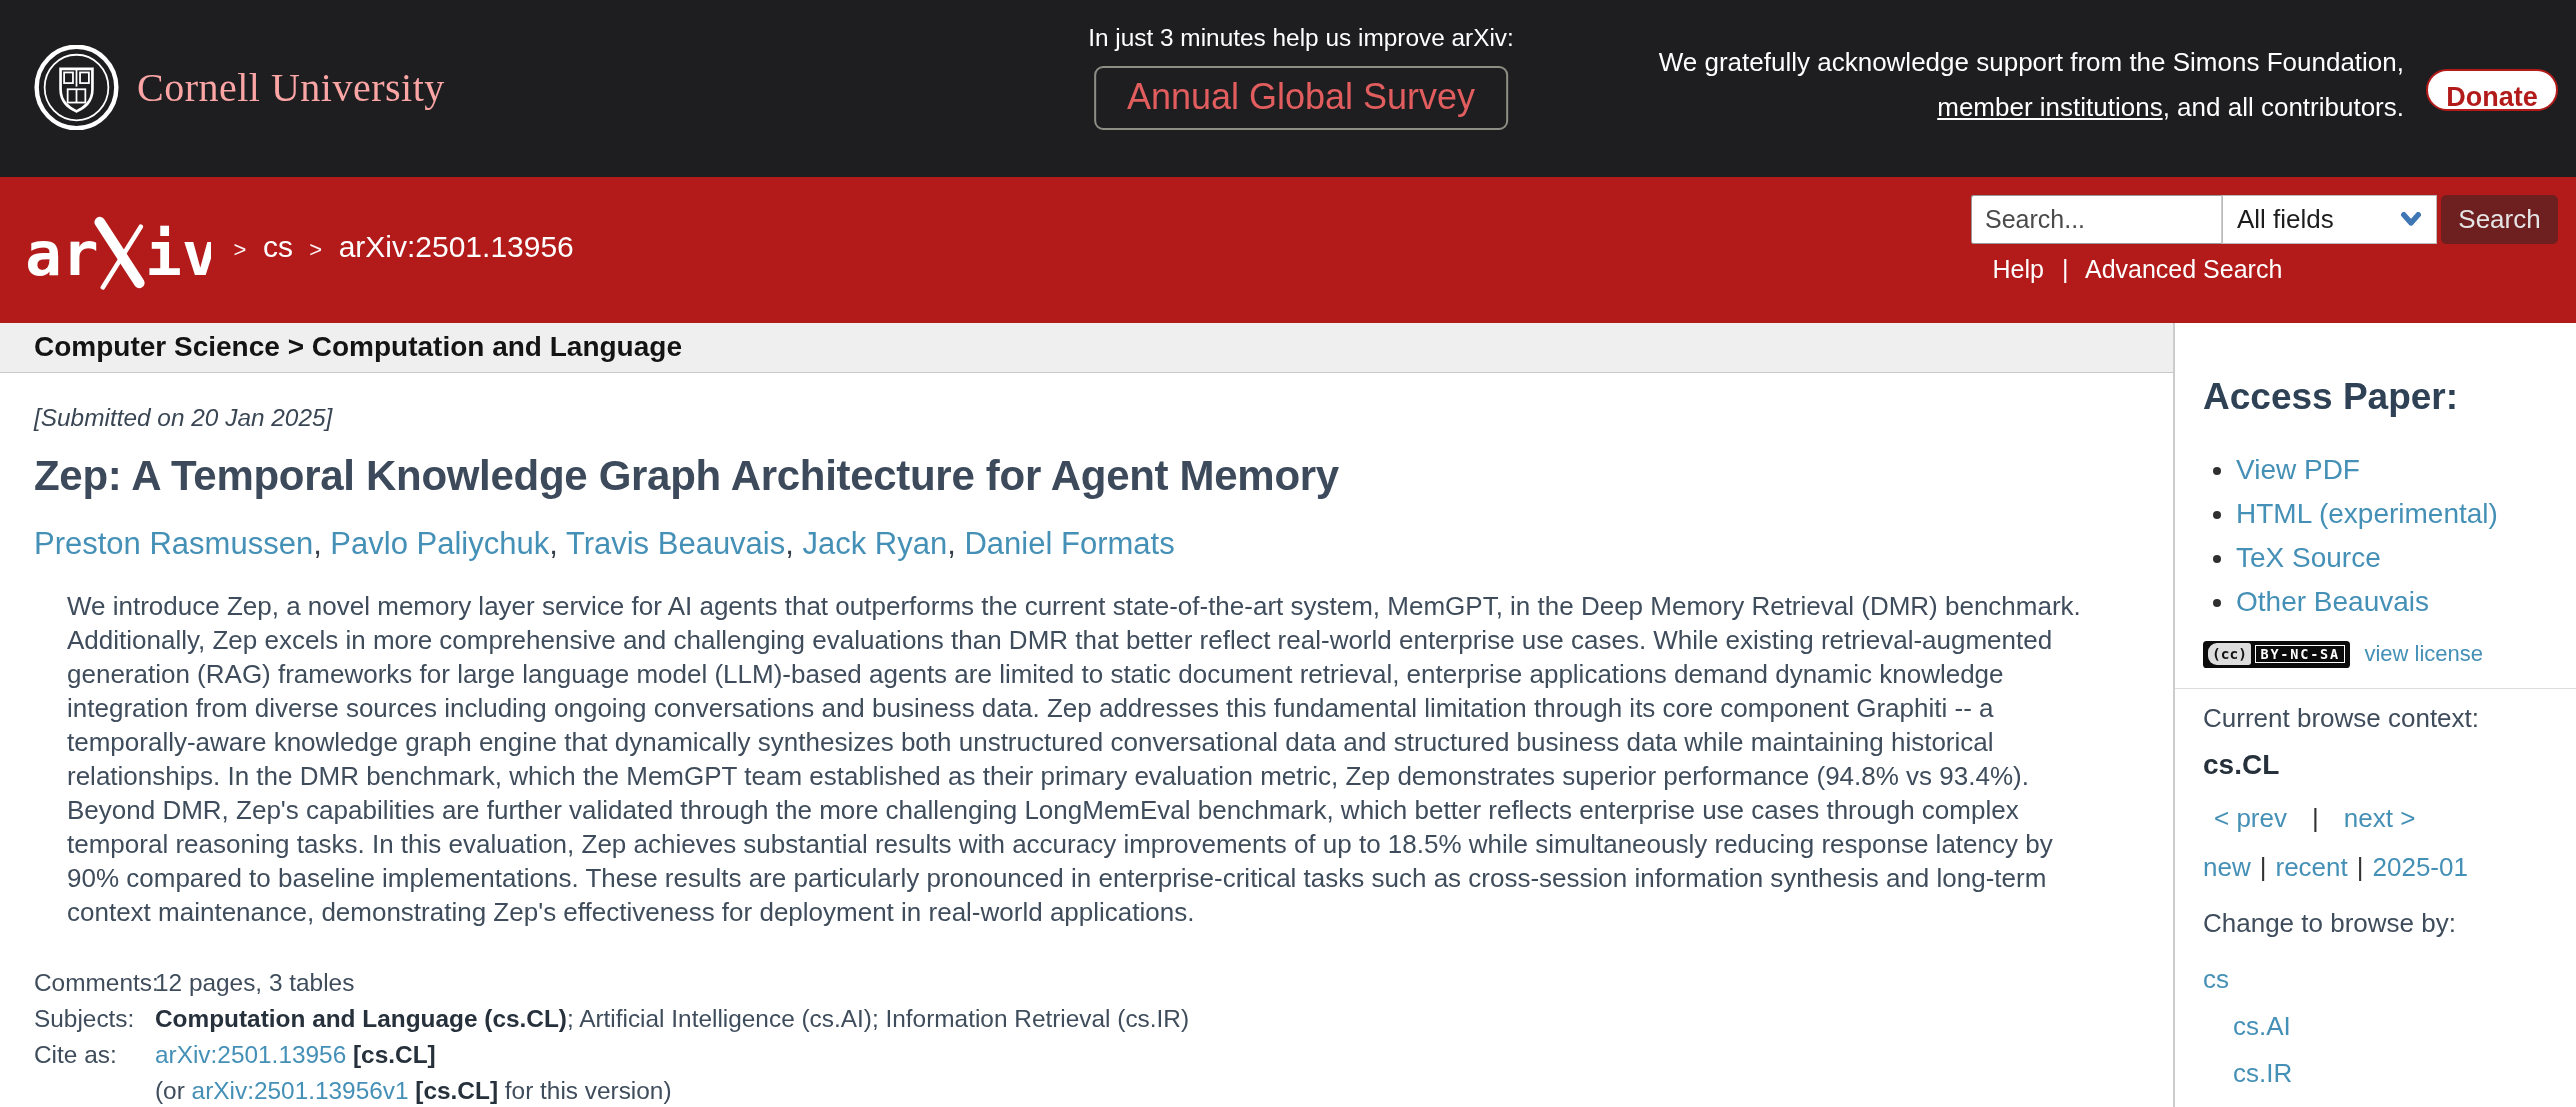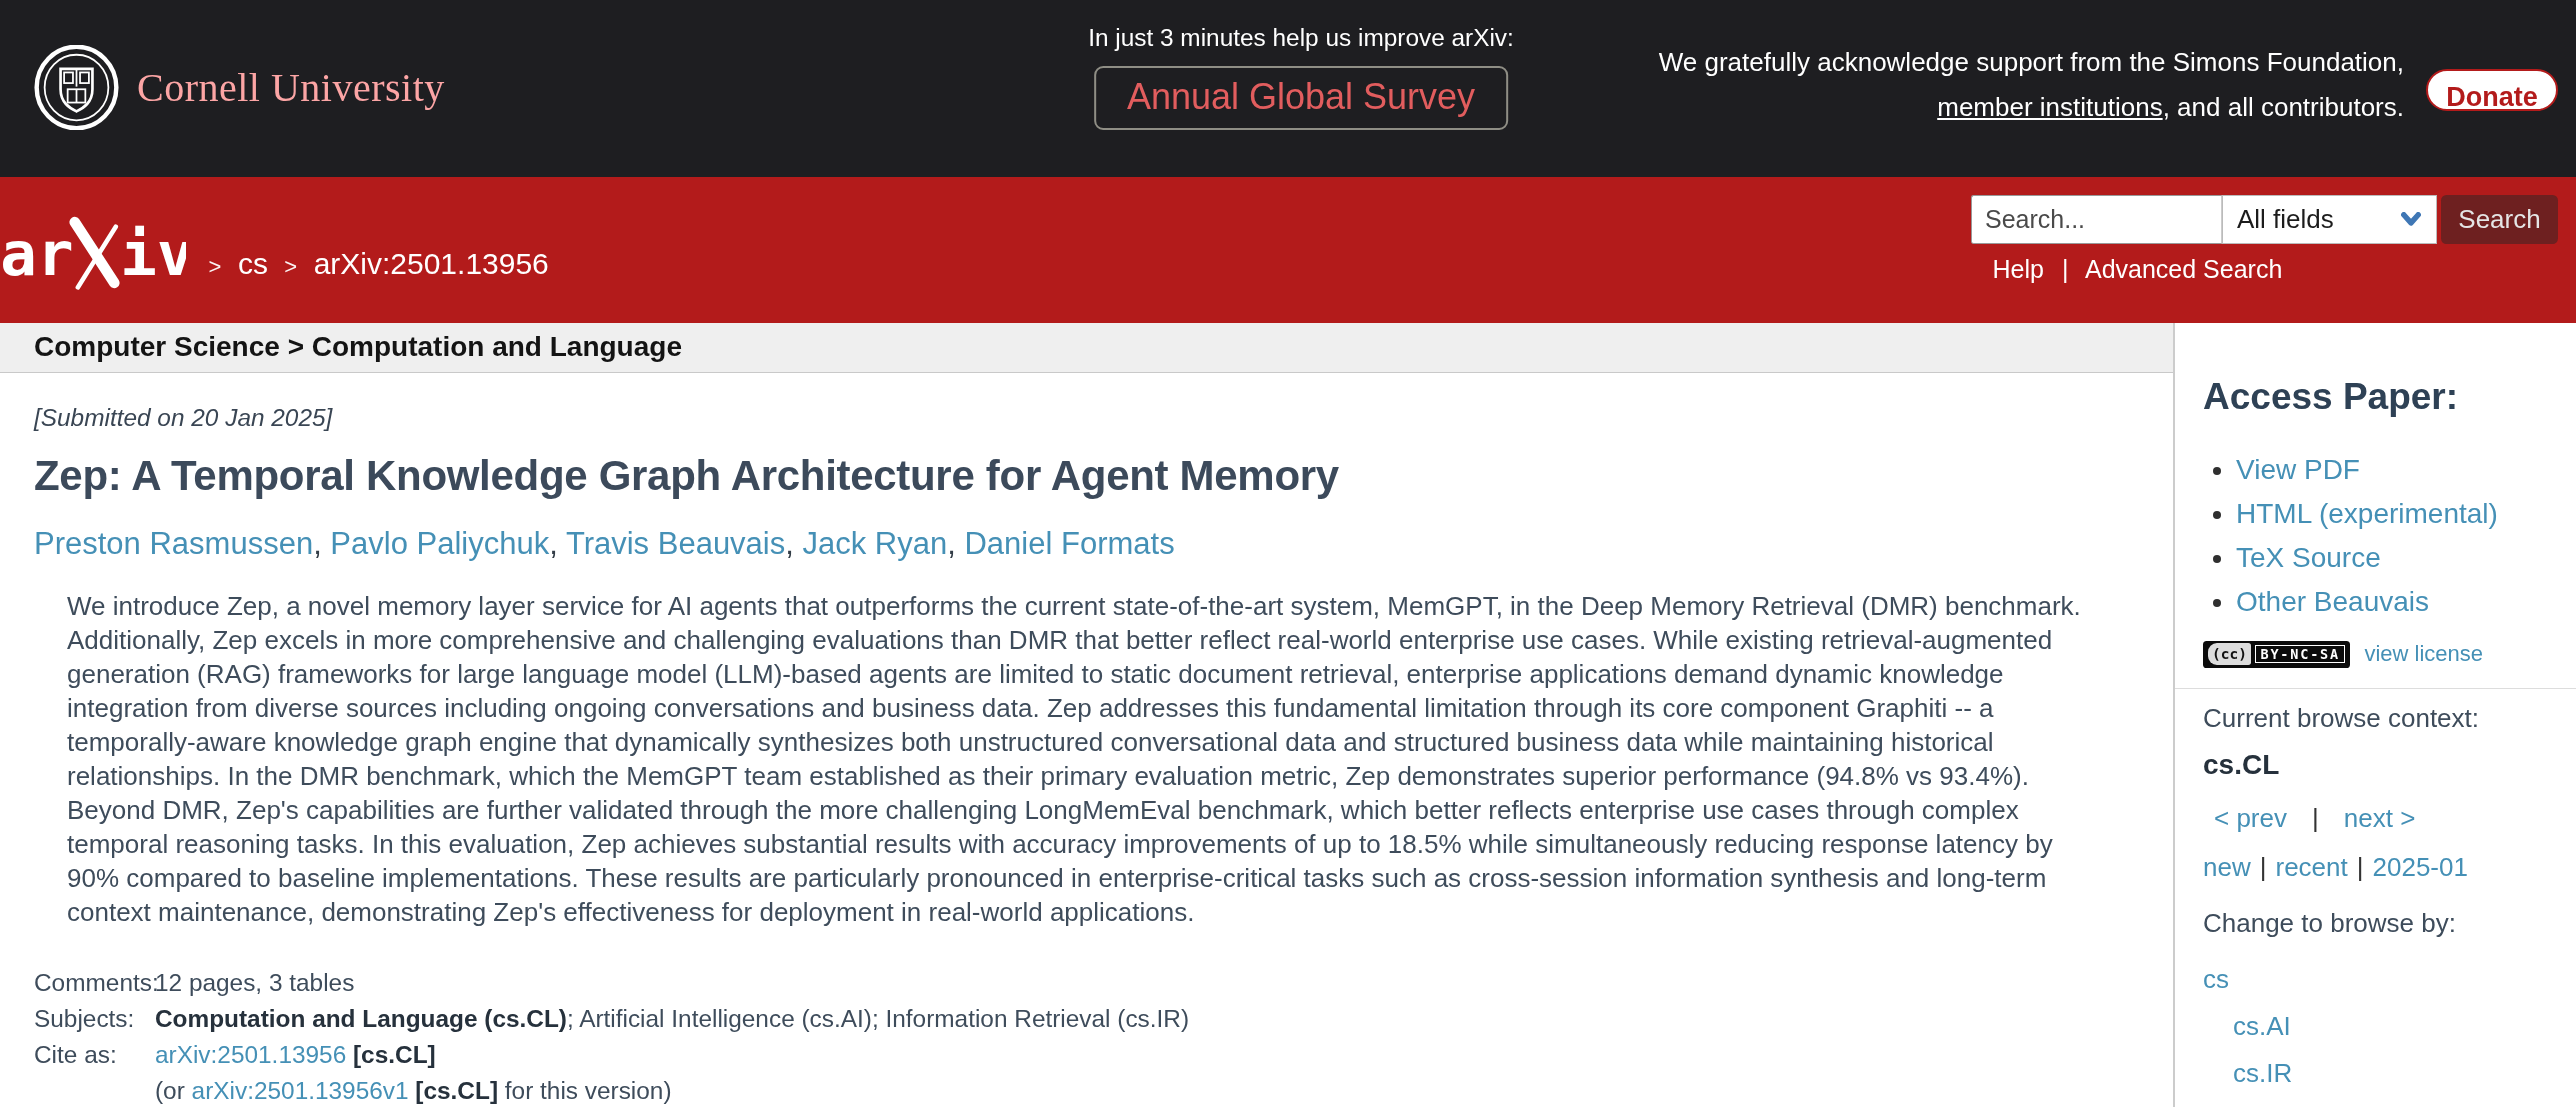--- a/index.html
+++ b/index.html
@@ -17,21 +17,21 @@
       border:2.7px solid #8f8e85;border-radius:9px;color:var(--salmon,#e25d5e);font-size:36px;}
   .support{position:absolute;right:172px;top:40px;text-align:right;color:#fff;font-size:26px;line-height:45px;white-space:nowrap;}
   .support-link{color:#fff;text-decoration:underline;}
   .donate{position:absolute;right:18px;top:69px;width:132px;height:42px;box-sizing:border-box;
       background:#fff;border:2.7px solid var(--arxiv_red,#b31b1b);border-radius:21px;
       color:var(--arxiv_red,#b31b1b);font-weight:700;font-size:27px;text-align:center;
       line-height:52px;overflow:hidden;}
 
   
   .redbar{position:relative;height:146px;background:var(--arxiv_red,#b31b1b);}
-  .logo-row{position:absolute;left:0;top:36px;display:flex;align-items:flex-end;gap:14.5px;}
+  .logo-row{position:absolute;left:25px;top:36px;display:flex;align-items:center;gap:14.5px;}
   .crumbs{padding-bottom:14.5px;color:#fff;font-size:30px;white-space:nowrap;}
   .crumb-sep{font-size:22px;margin:0 8.1px;opacity:.95;}
   .crumbs a{color:#fff;}
   .search-area{position:absolute;right:18px;top:18px;}
   .search-row{display:flex;align-items:stretch;}
   .search-input{width:251px;height:49px;box-sizing:border-box;border:0.9px solid #999;border-right:0.9px solid #ccc;
       border-radius:2.7px 0 0 2.7px;padding:0 13.5px;font-size:25px;color:#333;background:#fff;outline:none;
       font-family:"Liberation Sans",sans-serif;}
   .search-input::placeholder{color:#4a4a4a;}
   .field-select{width:215px;height:49px;box-sizing:border-box;background:#fff;border:0.9px solid #bbb;

